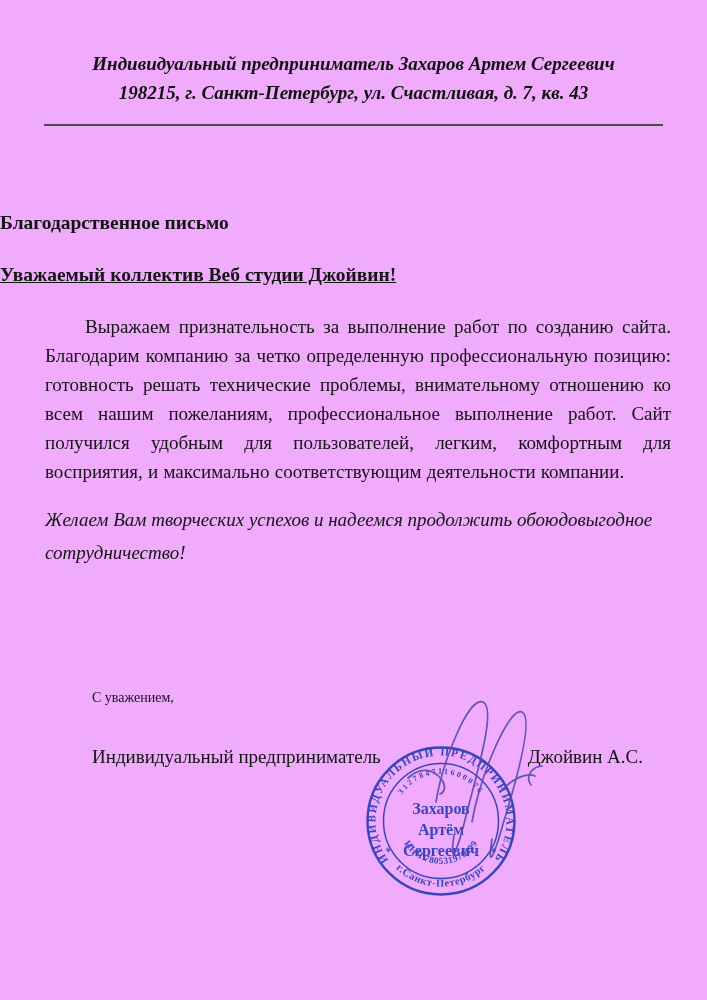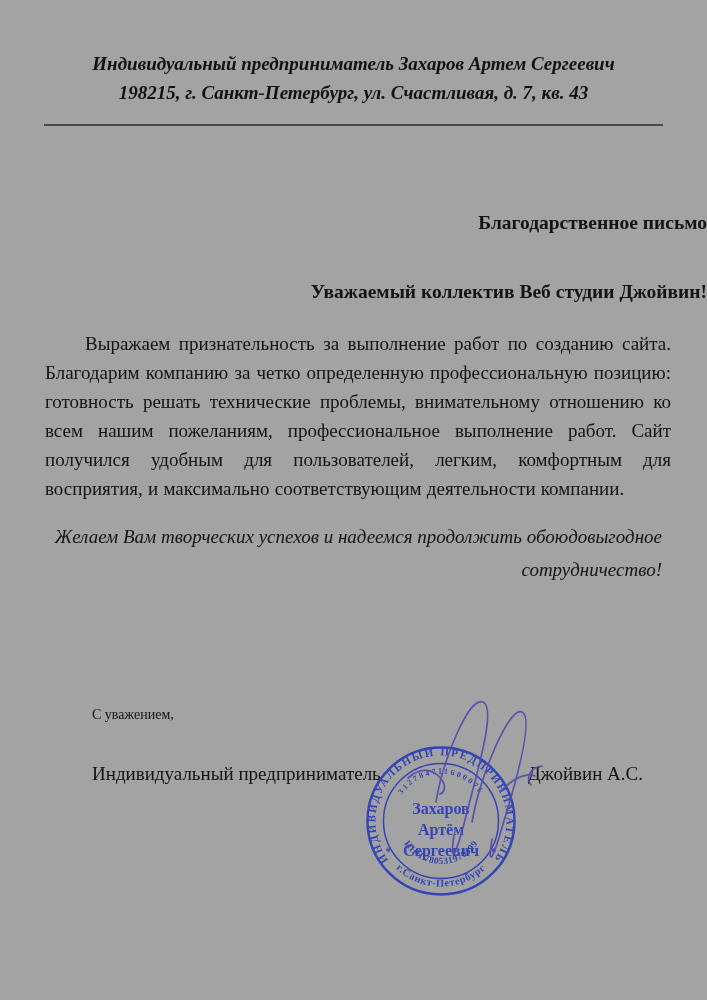--- a/index.html
+++ b/index.html
@@ -1,64 +1,65 @@
 <!DOCTYPE html>
 <html><head>
 <meta charset="utf-8">
 <style>
   html,body{margin:0;padding:0;background:#ffffff;}
   .page{
     position:relative;
     width:707px;height:1000px;
-    background:#a3a3a3;
+    background:#f0abfc;
     font-family:"Liberation Serif","DejaVu Serif",serif;
     color:#141414;
     overflow:hidden;
   }
   .letterhead{
     padding-top:50px;
     text-align:center;
     font-weight:700;
     font-style:italic;
     font-size:19px;
     line-height:28.5px;
     color:#111;
   }
   .divider{
     border:none;
     border-top:2px solid #4a4a4a;
     margin:17px 44px 0 44px;
   }
   .title{
     margin-top:84px;
-    text-align:right;
+    text-align:left;
     font-weight:700;
     font-size:19.5px;
     line-height:25px;
   }
   .salutation{
-    margin-top:44px;
-    text-align:right;
+    margin-top:27px;
+    text-align:left;
     font-weight:700;
     font-size:19.5px;
     line-height:26px;
+    text-decoration:underline;
   }
   .body-par{
     margin:24px 36px 0 45px;
     font-size:19px;
     line-height:29px;
     text-align:justify;
     text-indent:40px;
     word-spacing:0.5px;
   }
   .wishes{
     margin:17px 45px 0 45px;
     font-size:19px;
     font-style:italic;
-    text-align:right;
+    text-align:left;
     line-height:33px;
   }
   .closing{
     margin:116px 0 0 92px;
     font-size:14px;
     line-height:26px;
   }
   .sig-row{
     display:flex;
     justify-content:space-between;

